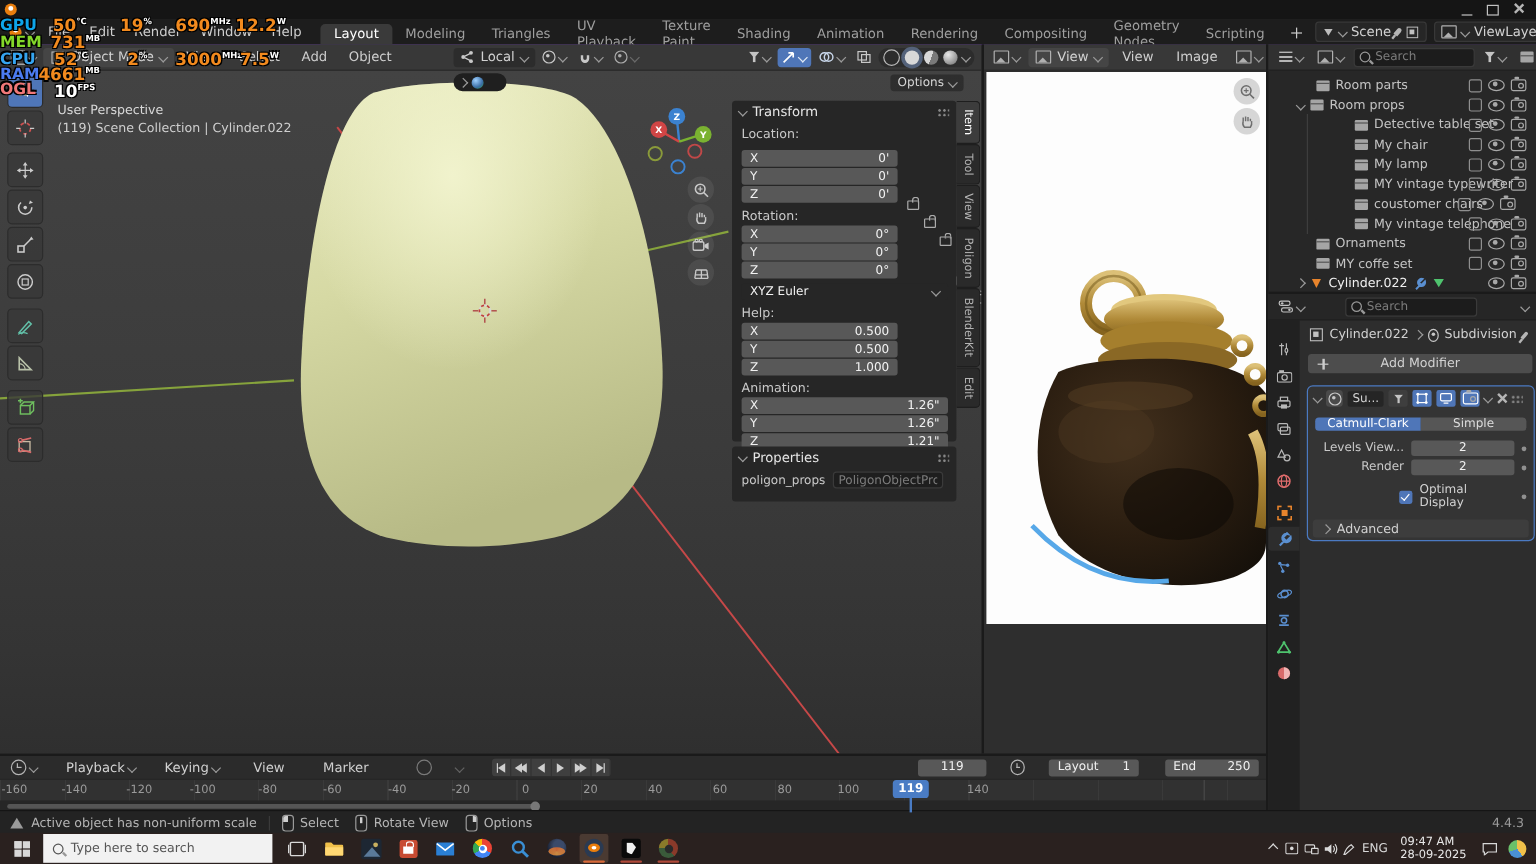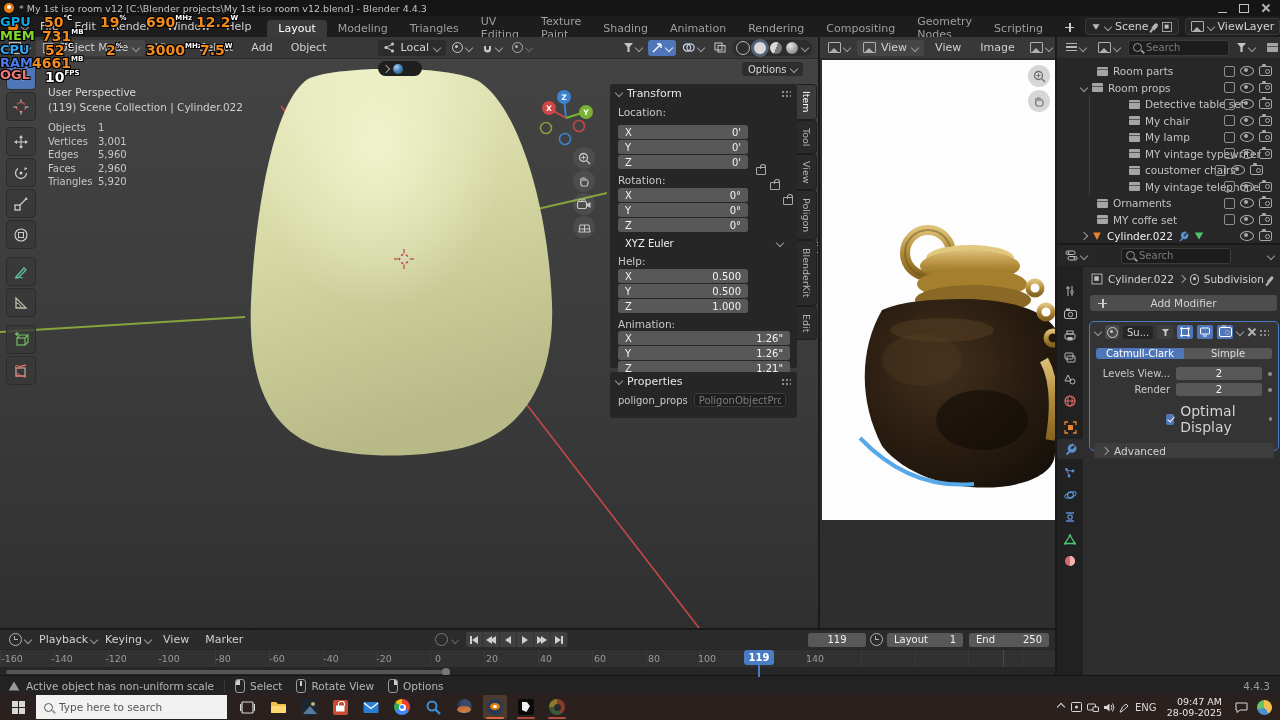--- a/index.html
+++ b/index.html
@@ -91,21 +91,21 @@
   .ptabstrip{position:absolute;left:0;top:22px;width:26px;height:410px;background:#212121}
   .pfield{background:#585858;border-radius:2.5px;height:13px;font-size:10px;color:#f2f2f2;display:flex;align-items:center;justify-content:center}
   .blueseg{background:#4f76b8;color:#fff;display:flex;align-items:center;justify-content:center;font-size:10px}
   .grayseg{background:#565656;color:#ddd;display:flex;align-items:center;justify-content:center;font-size:10px}
   .modbtn{width:16px;height:14px;border-radius:2px;display:flex;align-items:center;justify-content:center;background:#3e3e3e}
   .modbtn.on{background:#4f76b8}
   .cbx{width:11px;height:11px;border-radius:2px;background:#4f76b8;position:relative;display:inline-block}
   .cbx::after{content:"";position:absolute;left:3px;top:1px;width:3px;height:6px;border-right:1.6px solid #fff;border-bottom:1.6px solid #fff;transform:rotate(40deg)}
   
   .timeline{left:0;top:628px;width:1055px;height:47px;background:#2b2b2b;border-top:2px solid #1a1a1a}
-  .tl-header{position:absolute;left:0;top:0;width:100%;height:19px;display:flex;align-items:center;gap:0}
+  .tl-header{position:absolute;left:0;top:0;width:100%;height:19px;display:flex;align-items:center;gap:16px}
   .tl-ruler{position:absolute;left:0;top:19px;width:100%;height:18px;background:#313131;border-top:1px solid #262626;background-image:repeating-linear-gradient(90deg,rgba(255,255,255,.045) 0 1px,transparent 1px 53.8px)}
   .tl-below{position:absolute;left:0;top:37px;width:100%;height:10px;background:#262626}
   .rlab{position:absolute;top:3px;transform:translateX(-50%);font-size:9.5px;color:#9a9a9a}
   .pbtn{width:16px;height:15px;background:#3f3f3f;display:flex;align-items:center;justify-content:center;border-right:1px solid #333}
   .tri-l{width:0;height:0;border-top:4px solid transparent;border-bottom:4px solid transparent;border-right:6px solid #cfcfcf}
   .tri-r{width:0;height:0;border-top:4px solid transparent;border-bottom:4px solid transparent;border-left:6px solid #cfcfcf}
   .bar-v{width:1.6px;height:8px;background:#cfcfcf}
   .tlfield{background:#585858;border-radius:2.5px;height:14px;display:flex;align-items:center;font-size:10px;color:#f0f0f0}
   
   .statusbar{left:0;top:675px;width:1280px;height:19px;background:#232323;border-top:1px solid #151515;display:flex;align-items:center;color:#b5b5b5;font-size:10.5px}
@@ -125,40 +125,39 @@
   .underln{position:absolute;left:3px;bottom:0;width:18px;height:2px;background:#d86a3a;border-radius:1px}
   input{box-sizing:border-box}
 </style>
 </head>
 <body>
 
 <div id="root">
 
   <div class="f titlebar">
     <span class="blogo" style="margin:0 5px 0 4px"></span>
-    <span>* My 1st iso room v12 [C:\Blender projects\My 1st iso room v12.blend] - Blender 4.4.3</span>
     <span style="margin-left:auto;display:flex;align-items:center;margin-right:6px">
       <span class="wbtn wmin"></span>
       <span class="wbtn wmax"></span>
       <span class="wbtn"><span class="xicon"></span></span>
     </span>
   </div>
 
   <div class="f topbar">
     <span class="blogo" style="margin:0 4px 0 8px"></span>
     <span class="chev" style="margin-right:4px"></span>
     <span class="menu">File</span>
     <span class="menu">Edit</span>
     <span class="menu">Render</span>
     <span class="menu">Window</span>
     <span class="menu">Help</span>
     <span class="wtab active" style="margin-left:8px">Layout</span>
     <span class="wtab">Modeling</span>
     <span class="wtab">Triangles</span>
-    <span class="wtab">UV Editing</span>
+    <span class="wtab">UV Playback</span>
     <span class="wtab">Texture Paint</span>
     <span class="wtab">Shading</span>
     <span class="wtab">Animation</span>
     <span class="wtab">Rendering</span>
     <span class="wtab">Compositing</span>
     <span class="wtab">Geometry Nodes</span>
     <span class="wtab">Scripting</span>
     <span class="wtab"><span class="plus"></span></span>
     <span class="idpill" style="margin-left:auto;width:96px">
       <span class="tri-dn" style="border-top-color:#bdbdbd;transform:scale(.7)"></span>
@@ -282,27 +281,20 @@
       <span style="width:10px;height:10px;border-radius:50%;background:radial-gradient(circle at 35% 30%,#9fd0ff,#3a6ea5 60%,#2c9a4b 95%)"></span>
     </div>
     <div class="f" style="left:742px;top:25px;height:14px;display:flex;align-items:center;gap:4px;background:rgba(30,30,30,.55);border-radius:3px;padding:0 6px">
       <span style="font-size:10px;color:#d5d5d5">Options</span>
       <span class="chev"></span>
     </div>
 
     <div class="f" style="left:48px;top:49px;color:#d8d8d8;font-size:10.5px">
       <div>User Perspective</div>
       <div style="margin-top:3px;color:#cfcfcf">(119) Scene Collection | Cylinder.022</div>
-    </div>
-    <div class="f" style="left:48px;top:84px;font-size:10px;color:#c6c6c6;line-height:13.5px">
-      <div><span style="display:inline-block;width:50px">Objects</span><span>1</span></div>
-      <div><span style="display:inline-block;width:50px">Vertices</span><span>3,001</span></div>
-      <div><span style="display:inline-block;width:50px">Edges</span><span>5,960</span></div>
-      <div><span style="display:inline-block;width:50px">Faces</span><span>2,960</span></div>
-      <div><span style="display:inline-block;width:50px">Triangles</span><span>5,920</span></div>
     </div>
 
     <div class="toolcol">
       <div class="tbtn active">
           <svg width="16" height="16">
             <path d="M5,4 L10,13 L11.5,8.5 L15,7.5 Z" fill="#fff"></path>
             <rect x="2" y="2" width="9" height="9" fill="none" stroke="#e8c85a" stroke-dasharray="2 2"></rect>
           </svg>
         </div>
       <div class="tbtn">
@@ -878,21 +870,21 @@
             <span class="pfield" style="width:86px">2</span>
             <span class="dot"></span>
           </div>
           <div class="row" style="margin-top:3px;padding:0 6px;gap:6px">
             <span style="flex:1;text-align:right;font-size:10px;color:#c9c9c9">Render</span>
             <span class="pfield" style="width:86px">2</span>
             <span class="dot"></span>
           </div>
           <div class="row" style="margin-top:7px;padding:0 6px;gap:6px">
             <span class="cbx" style="margin-left:70px"></span>
-            <span style="font-size:14px">Optimal Display</span>
+            <span style="font-size:10px">Optimal Display</span>
             <span class="dot" style="margin-left:auto"></span>
           </div>
           <div class="row" style="margin:8px 4px 0 4px;height:15px;background:#3d3d3d;border-radius:3px;gap:6px;padding:0 8px">
             <span class="chev chev-r"></span>
             <span style="font-size:10.5px">Advanced</span>
           </div>
         </div>
       </div>
     </div>
   </div>
@@ -1086,21 +1078,21 @@
           <path d="M1,4 H3.5 L6.5,1.5 V9.5 L3.5,7 H1 Z" fill="#d8d8d8"></path>
           <path d="M8,3 Q10,5.5 8,8 M9.5,1.5 Q12.5,5.5 9.5,9.5" fill="none" stroke="#d8d8d8"></path>
         </svg>
       </span>
     <span class="tray-ic" style="width:16px">
         <svg width="11" height="11">
           <path d="M1,10 Q3,4 7,2 L9,4 Q6,7 2,10 Z" fill="none" stroke="#d8d8d8"></path>
         </svg>
       </span>
     <span class="tray-ic" style="width:26px;font-size:10px">ENG</span>
-    <span style="text-align:right;font-size:9.5px;color:#e8e8e8;line-height:11px;margin:12px 8px">
+    <span style="text-align:left;font-size:9.5px;color:#e8e8e8;line-height:11px;margin:12px 8px">
       <div>09:47 AM</div>
       <div>28-09-2025</div>
     </span>
     <span class="tray-ic" style="width:22px">
         <svg width="13" height="11">
           <path d="M1,1 H12 V8 H5 L2,10.5 V8 H1 Z" fill="none" stroke="#d8d8d8"></path>
         </svg>
       </span>
     <span class="tb-ic" style="margin-right:4px">
         <span style="width:15px;height:15px;border-radius:50%;background:conic-gradient(#f0c04a 0 40%,#4a90d4 40% 70%,#6ac06a 70%)"></span>

